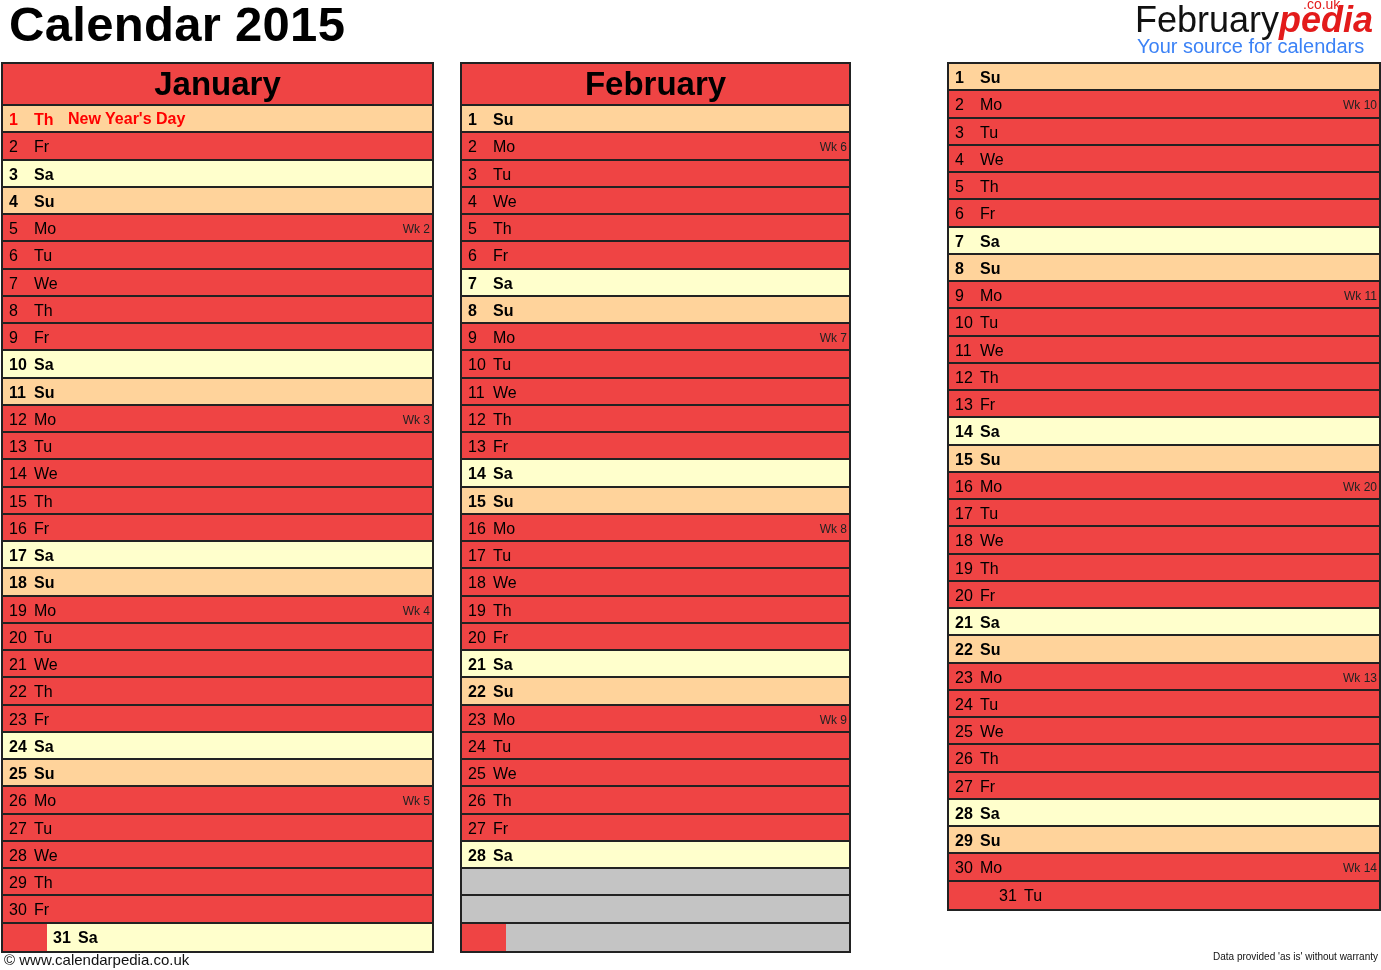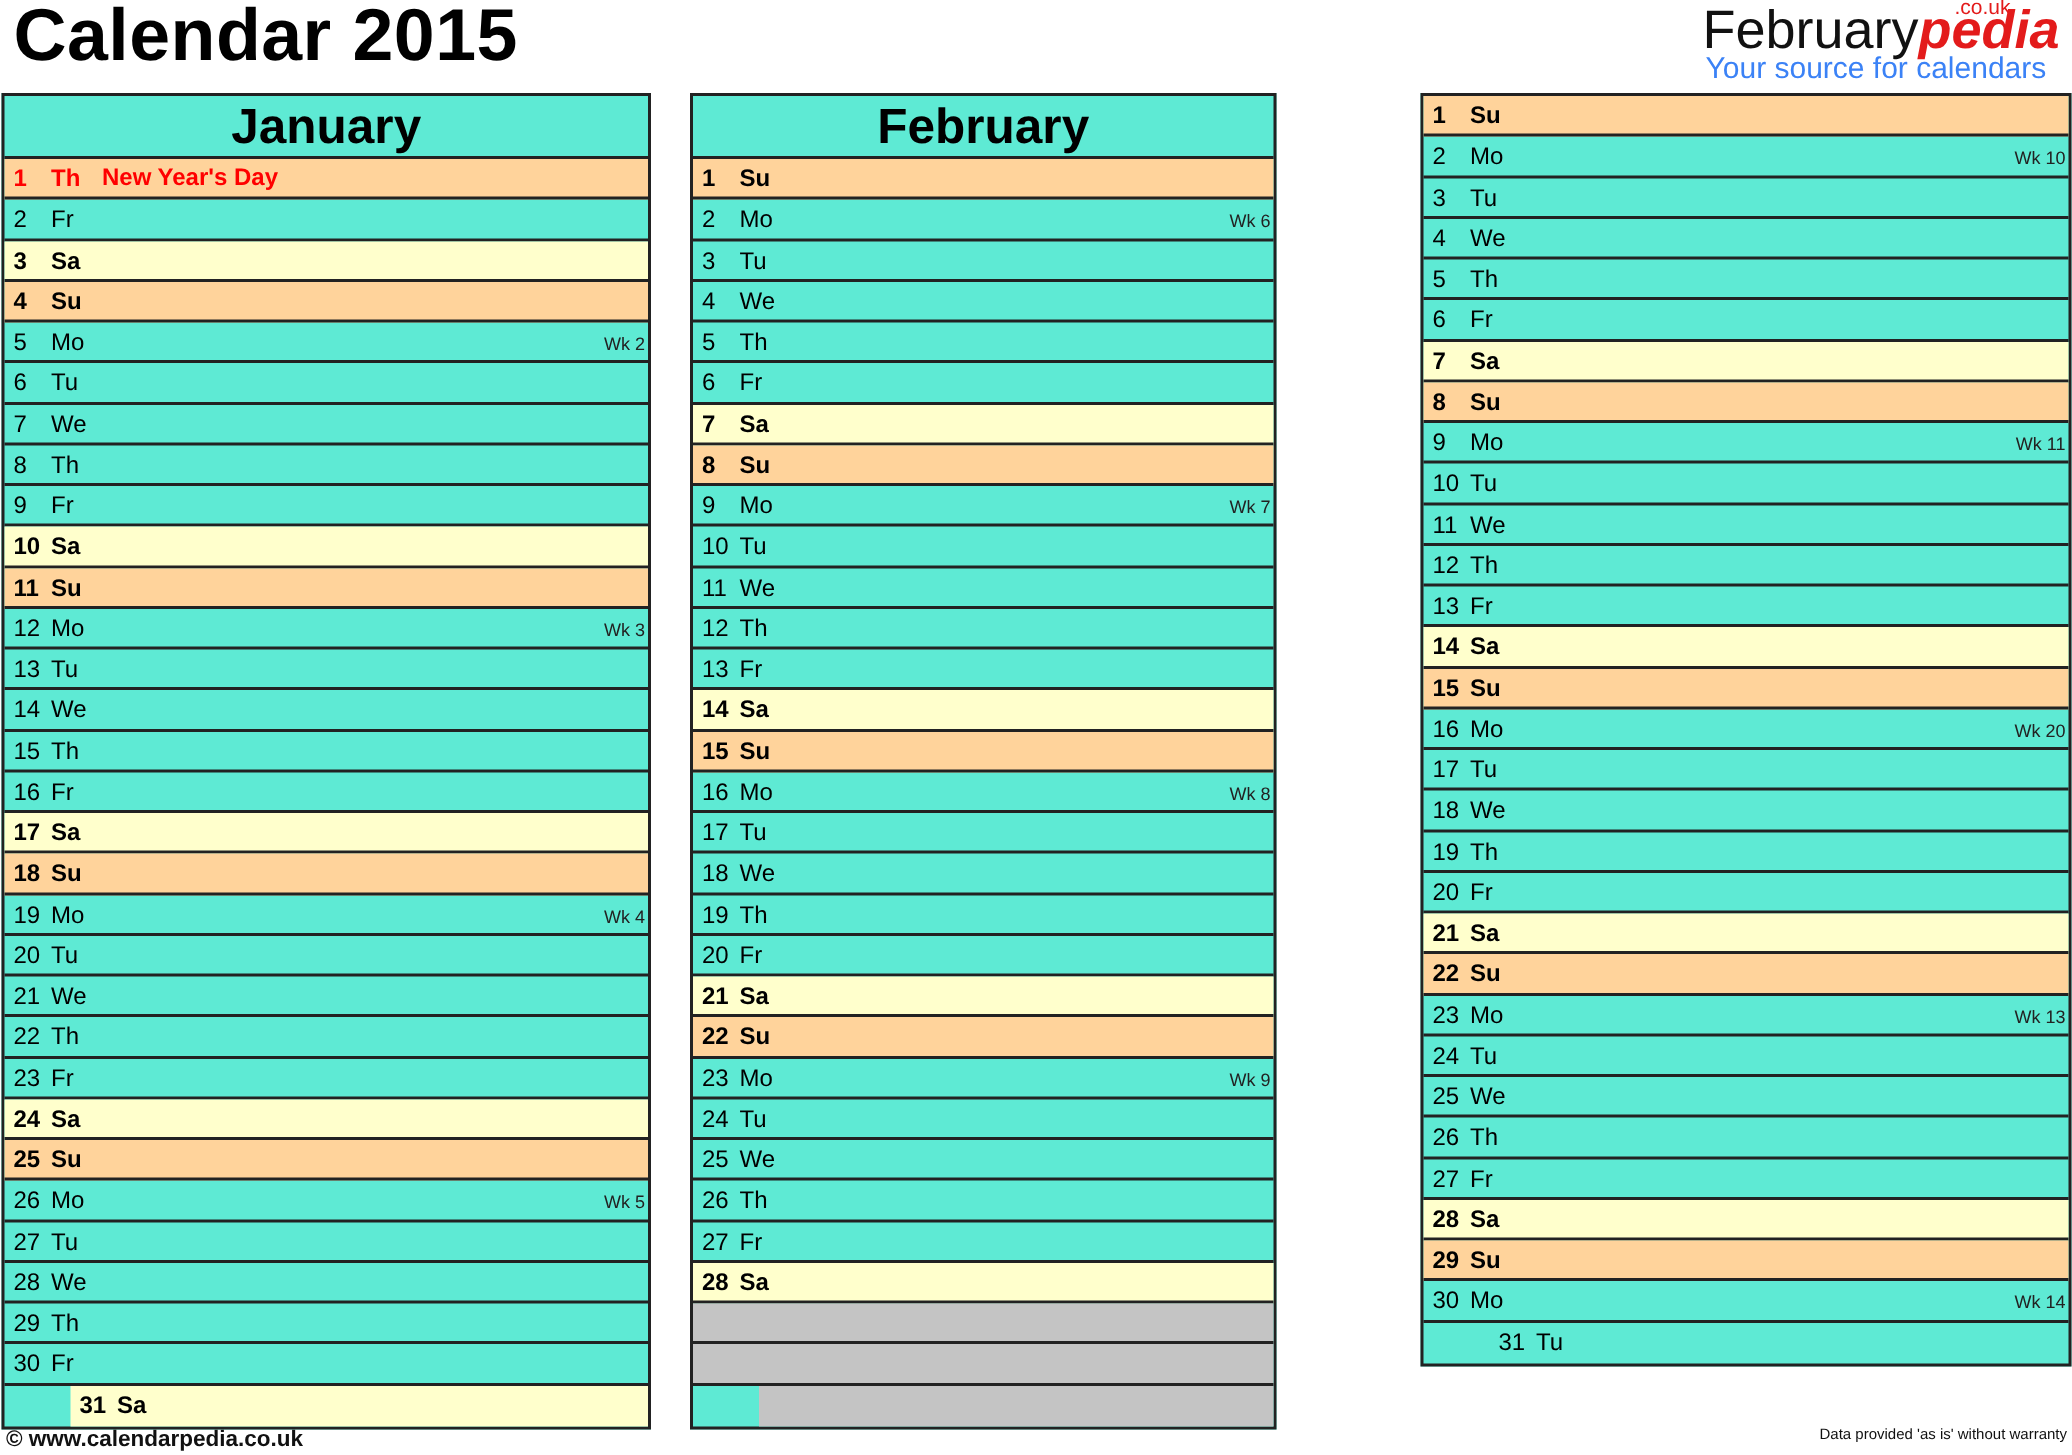--- a/index.html
+++ b/index.html
@@ -22,21 +22,21 @@
   .logo-main .pedia { color: #e31b1b; font-style: italic; font-weight: bold; margin-top: 16px; }
   .logo-couk {
     position: absolute; left: 170px; top: -3px; font-size: 14px; color: #e31b1b; line-height: 14px;
   }
   .logo-tag {
     position: absolute; left: 4px; top: 35px; font-size: 20px; color: #3b82f6; white-space: nowrap;
   }
   .month {
     position: absolute; top: 62px;
     border: 2px solid #222; box-sizing: border-box;
-    background: #5eead4;
+    background: #ef4444;
   }
   .month-header {
     height: 42px; border-bottom: 2px solid #222;
     display: flex; align-items: center; justify-content: center;
     font-size: 33px; font-weight: bold; line-height: 42px;
     box-sizing: border-box;
   }
   .row {
     height: 27.25px; box-sizing: border-box; border-bottom: 2px solid #222;
     position: relative; font-size: 16px; line-height: 25px; white-space: nowrap;
@@ -46,21 +46,21 @@
   .row.sun { background: #ffd39b; font-weight: bold; }
   .row.holiday { background: #ffd39b; font-weight: bold; color: #ff0000; }
   .row.empty { background: #c4c4c4; }
   .day-num { position: absolute; left: 6px; top: 1px; }
   .day-name { position: absolute; left: 31px; top: 1px; }
   .event { position: absolute; left: 65px; top: 0px; }
   .wk {
     position: absolute; right: 2px; top: 2px; font-size: 12px; font-weight: normal; color: #222;
   }
   .footer-left {
-    position: absolute; left: 4px; top: 951px; font-size: 15px; color: #111; font-weight: bold;
+    position: absolute; left: 4px; top: 951px; font-size: 15px; color: #111;
   }
   .footer-right {
     position: absolute; right: 3px; top: 951px; font-size: 10px; color: #111;
   }
 </style>
 </head>
 <body>
 
 <div class="page-title">Calendar 2015</div>
 

